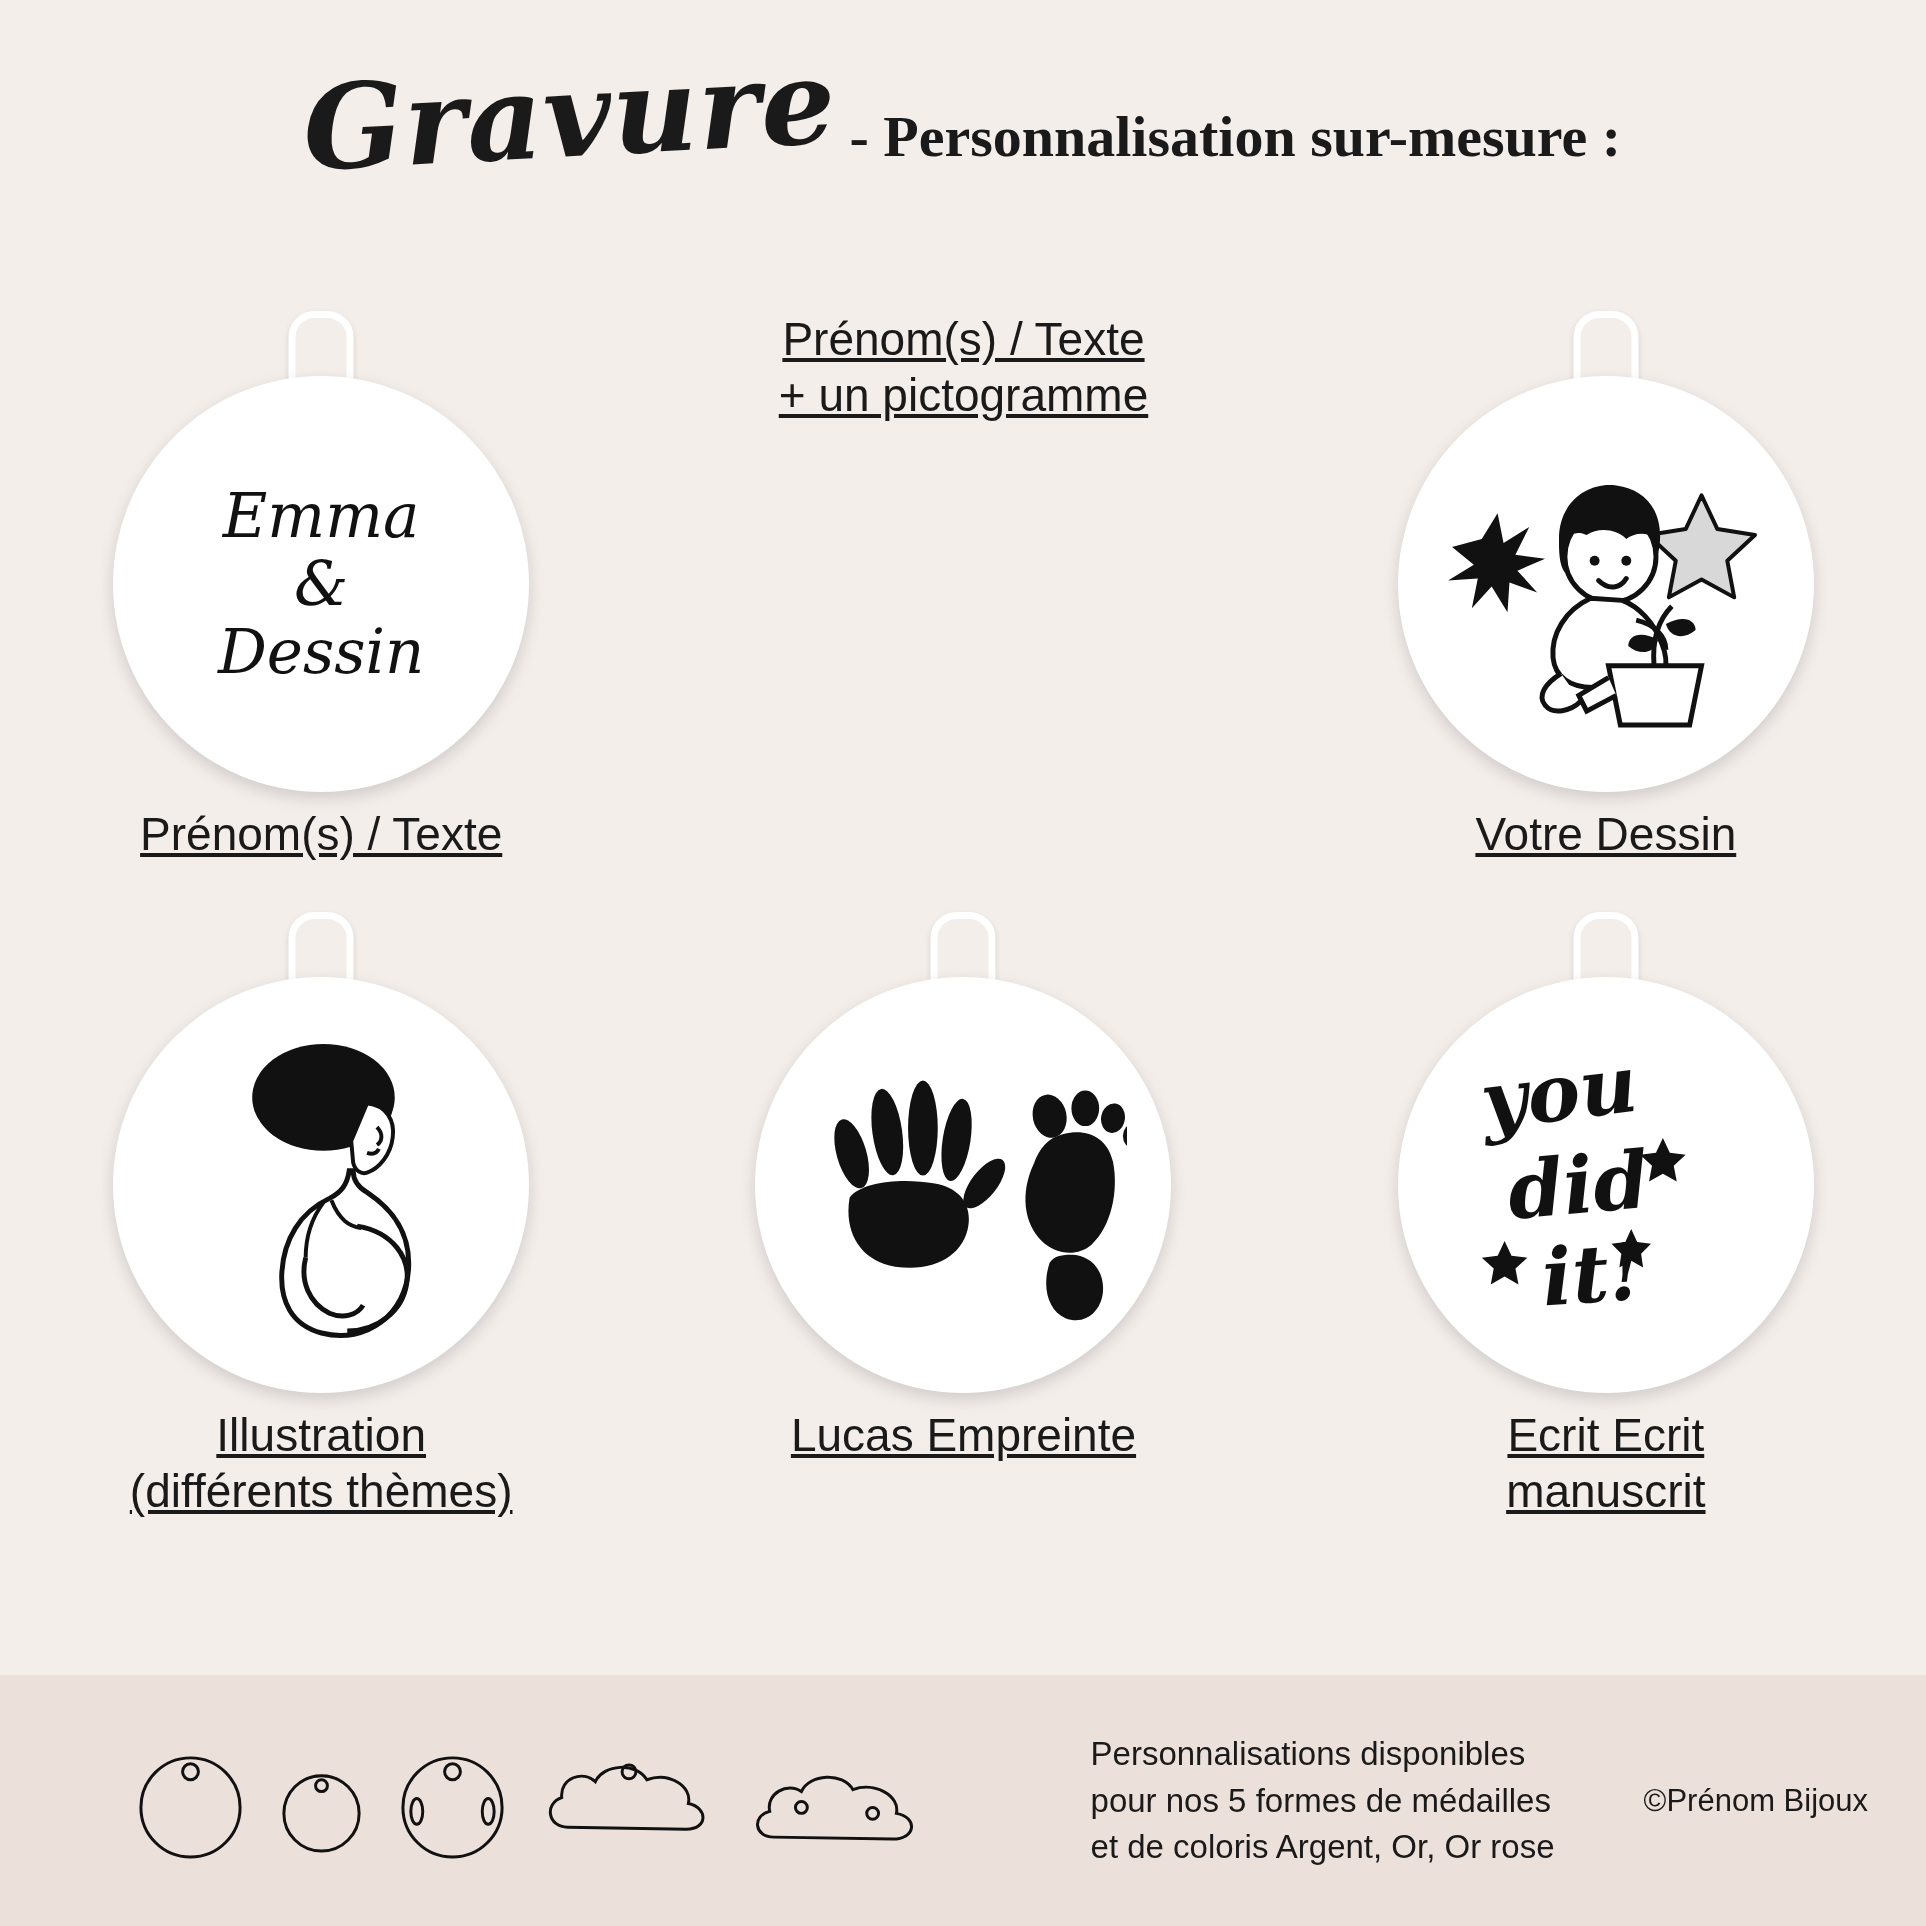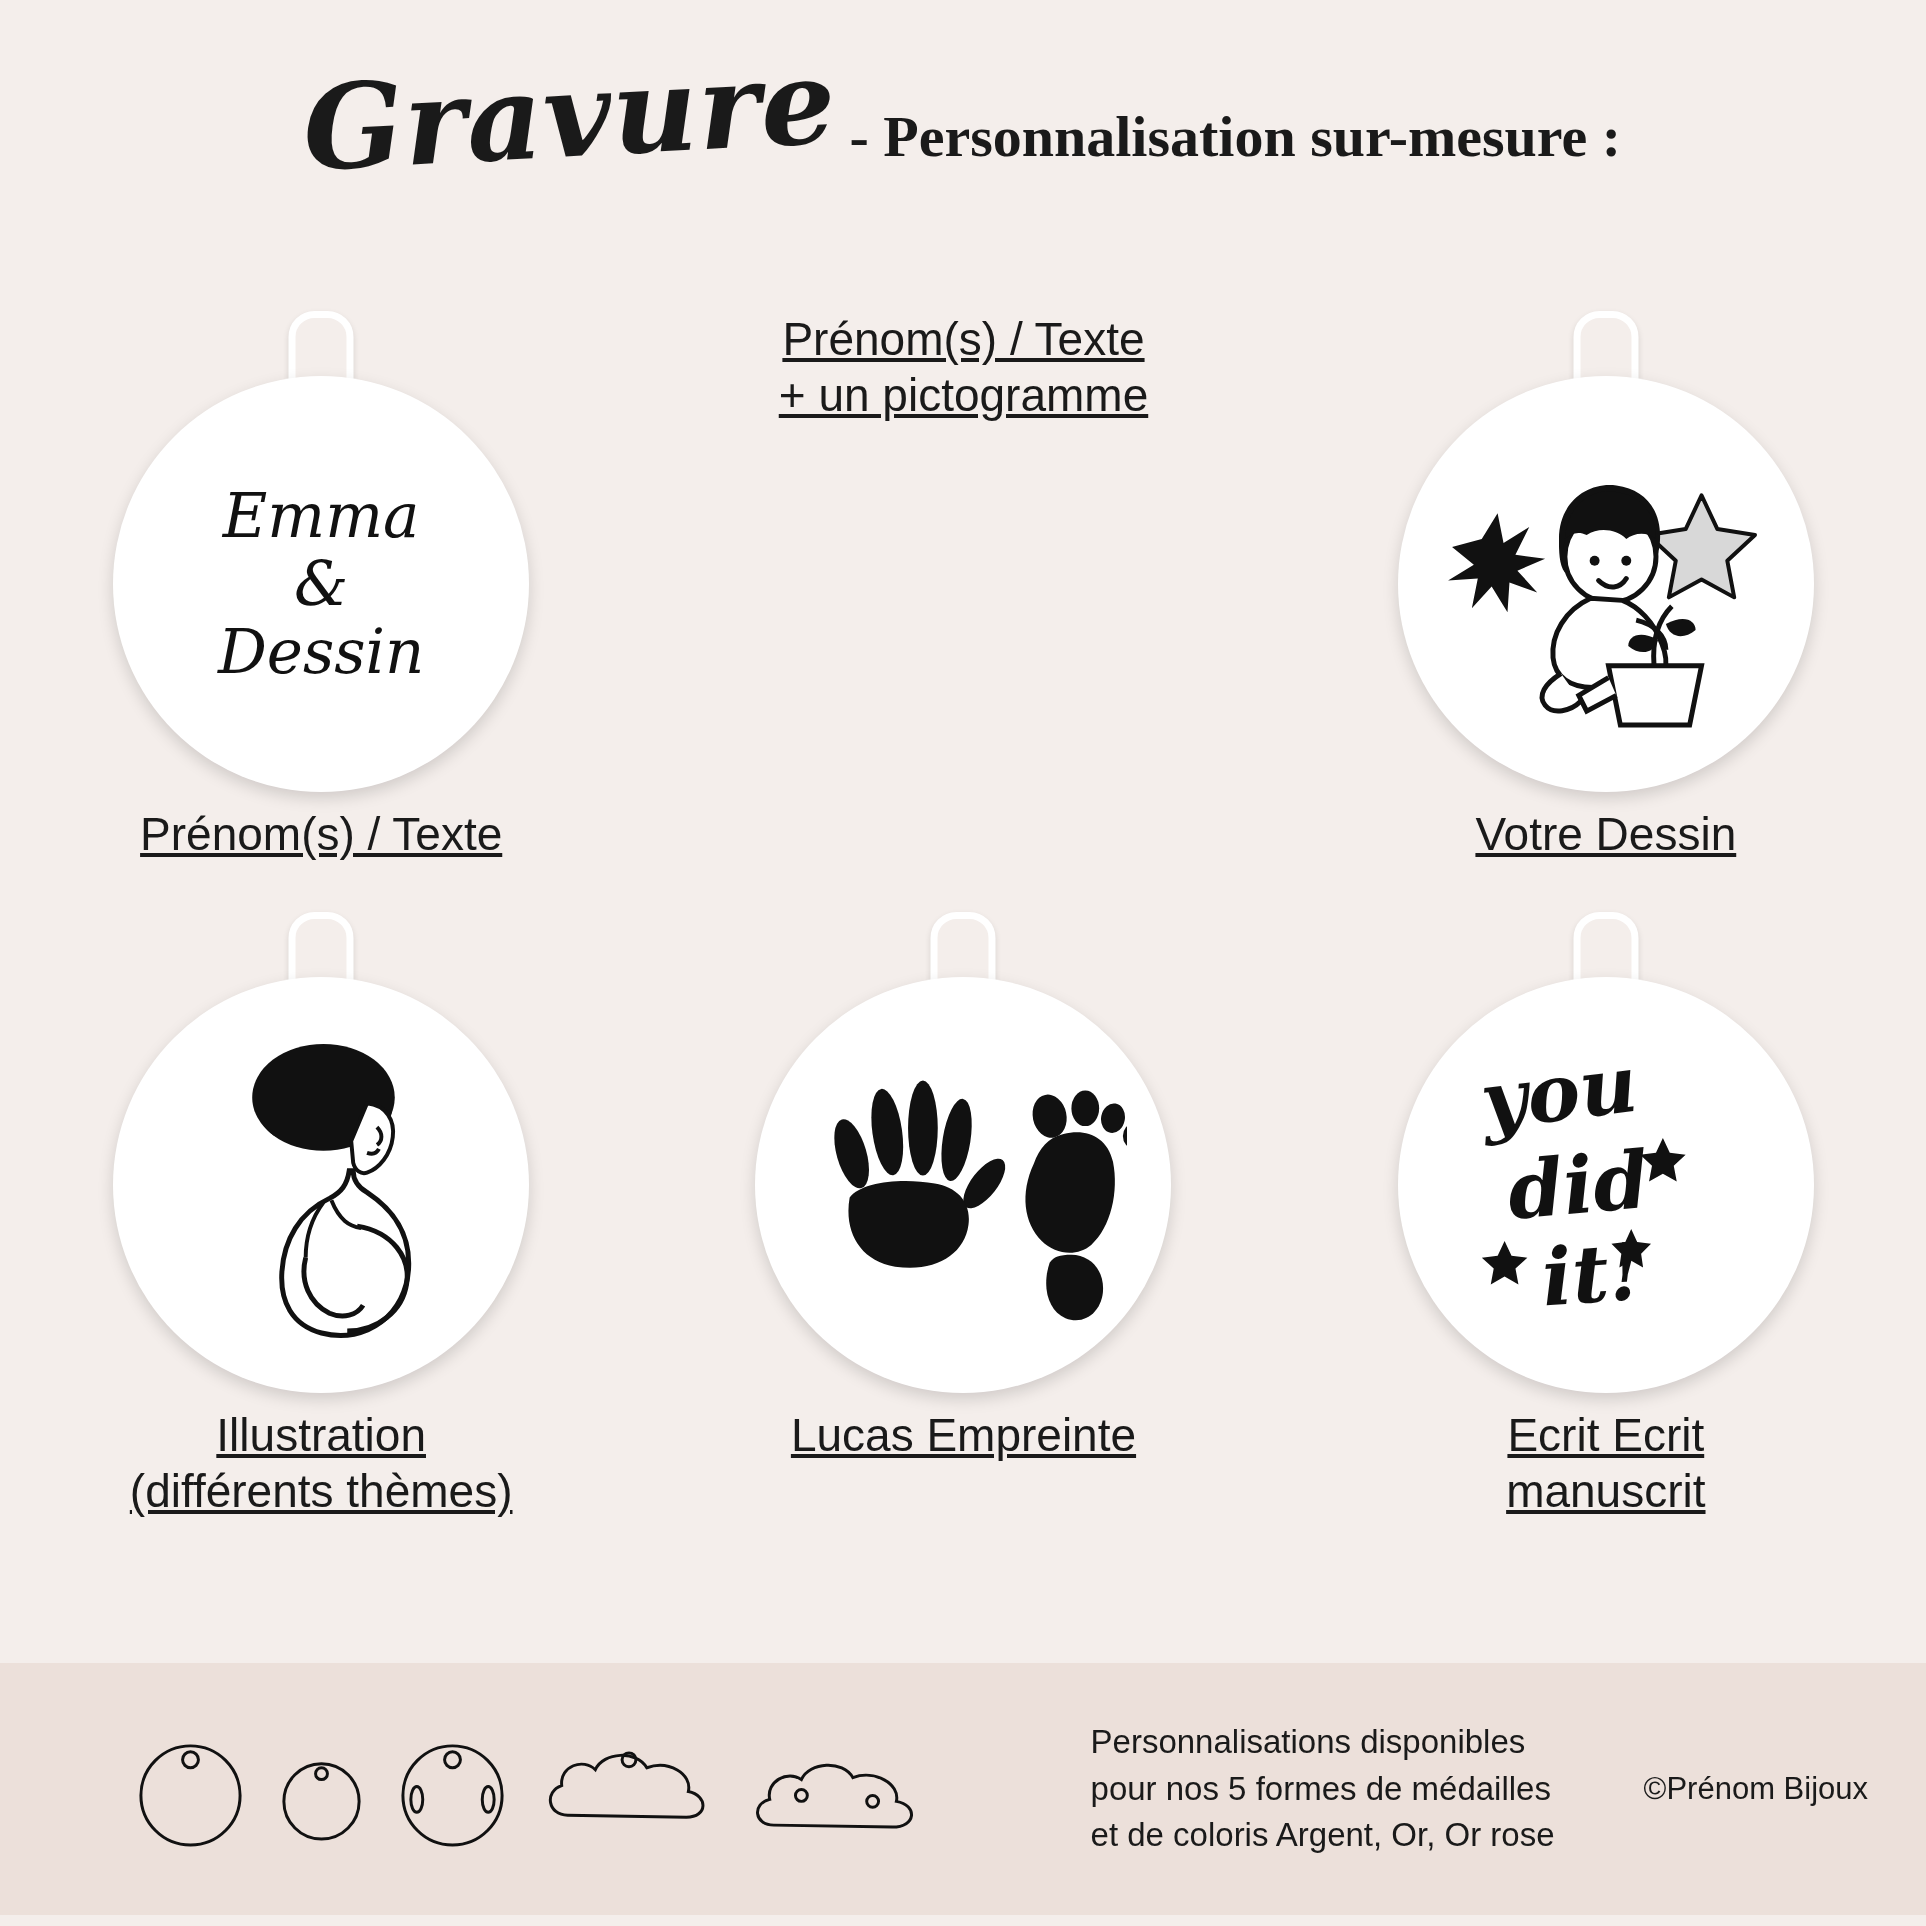--- a/index.html
+++ b/index.html
@@ -104,21 +104,21 @@
   }
   .eng-names{ font-size:61px; }
   .eng-maman{ font-size:87px; font-weight:700; letter-spacing:1px;}
   .heart{
     display:block;
     margin:14px auto 0;
   }
   
   .footer{
     position:absolute;
-    left:0;bottom:12px;
+    left:0;bottom:0;
     width:100%;
     height:252px;
     background:#ece0da;
     box-sizing:border-box;
     display:flex;
     align-items:center;
   }
   .shapes{
     display:flex;
     align-items:center;

